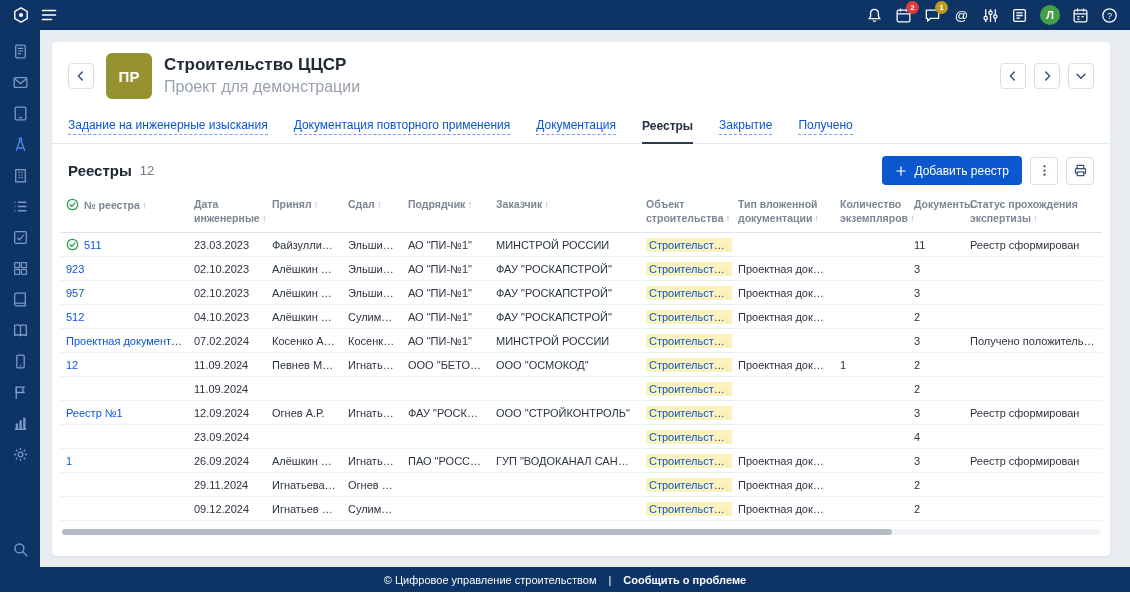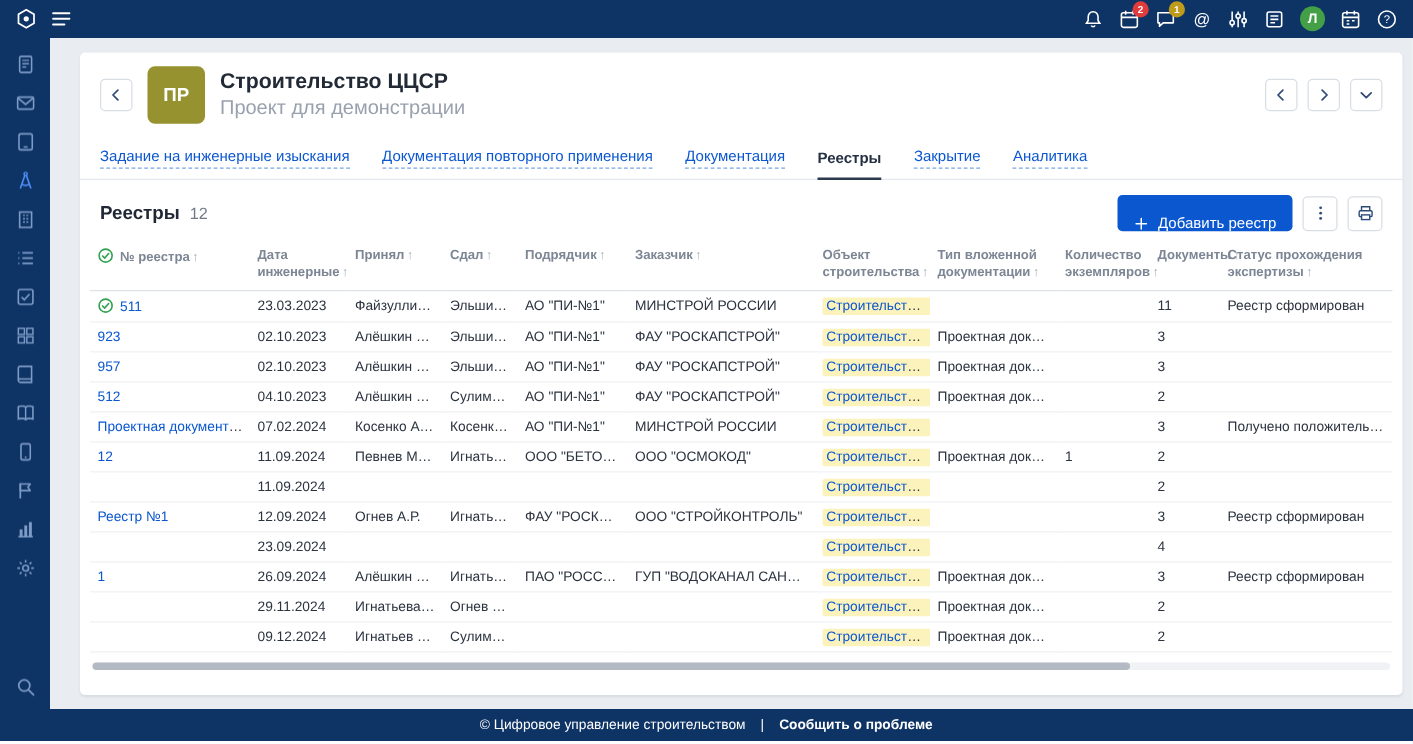--- a/index.html
+++ b/index.html
@@ -33,21 +33,21 @@
     display:flex;align-items:center;justify-content:center;cursor:pointer}
 
   
   .sidebar{position:fixed;top:30px;left:0;width:40px;height:538px;background:var(--navy);
     display:flex;flex-direction:column;align-items:center;padding:13px 0 10px;gap:14px;z-index:10}
   .side-icon{width:17px;height:17px;color:var(--icon-blue);cursor:pointer;flex:0 0 auto}
   .side-icon.active{color:#4f8ff7}
   .side-icon:last-child{margin-top:auto}
 
   
-  .main{position:absolute;left:40px;top:30px;width:1090px;height:538px;background:var(--bg);
+  .main{position:absolute;left:28px;top:30px;width:1090px;height:538px;background:var(--bg);
     padding:12px 8px 0 24px;}
   .card{background:#fff;border-radius:4px;height:514px;box-shadow:0 1px 2px rgba(16,24,40,.08);
     overflow:hidden;position:relative}
 
   .card-head{display:flex;align-items:center;gap:12px;padding:11px 16px 11px}
   .sq-btn{width:26px;height:26px;border:1px solid var(--btn-border);border-radius:4px;background:#fff;
     display:flex;align-items:center;justify-content:center;color:#2f4b77;cursor:pointer;padding:0}
   .sq-btn .i{width:14px;height:14px}
   .proj-avatar{width:46px;height:46px;border-radius:6px;background:#95922f;color:#fff;
     font-size:15px;font-weight:700;display:flex;align-items:center;justify-content:center}
@@ -60,21 +60,21 @@
   .tab .lbl{border-bottom:1px dashed rgba(11,87,208,.55);padding-bottom:2px}
   .tab.active{color:#253043;font-weight:700}
   .tab.active .lbl{border-bottom:none}
   .tab.active::after{content:"";position:absolute;left:0;right:0;bottom:-1px;height:2px;background:#2c3a4f}
 
   .section-head{display:flex;align-items:center;padding:12px 16px 10px;gap:8px}
   .section-head h2{margin:0;font-size:15px;font-weight:700;color:#202835}
   .count{font-size:13px;color:#707a87}
   .section-controls{margin-left:auto;display:flex;gap:8px;align-items:center}
   .add-btn{background:var(--accent);color:#fff;font-size:12px;border:none;border-radius:4px;
-    padding:0 13px;height:29px;display:flex;align-items:flex-end;gap:7px;cursor:pointer;
+    padding:0 13px;height:29px;display:flex;align-items:center;gap:7px;cursor:pointer;
     font-family:"Liberation Sans",sans-serif}
   .add-btn .i{width:12px;height:12px;color:#fff}
   .tool-btn{width:28px;height:28px;border:1px solid var(--btn-border);border-radius:4px;background:#fff;
     display:flex;align-items:center;justify-content:center;color:#2f4b77;cursor:pointer;padding:0}
   .tool-btn .i{width:15px;height:15px}
 
   .table-wrap{padding:0 8px}
   table{width:100%;border-collapse:collapse;table-layout:fixed;font-size:11px;color:#2c3440}
   th{font-size:10.5px;color:#7d8694;font-weight:700;text-align:left;padding:3px 6px 7px;
     border-bottom:1px solid #dfe3e9;vertical-align:top;line-height:1.3;cursor:pointer}
@@ -282,21 +282,21 @@
         <div class="tab">
           <span class="lbl">Документация</span>
         </div>
         <div class="tab active">
           <span class="lbl">Реестры</span>
         </div>
         <div class="tab">
           <span class="lbl">Закрытие</span>
         </div>
         <div class="tab">
-          <span class="lbl">Аналитика</span>
+          <span class="lbl">Получено</span>
         </div>
       </div>
 
     <div class="section-head">
       <h2>Реестры</h2>
       <span class="count">12</span>
       <div class="section-controls">
         <button class="add-btn">
           <span class="i" id="ic-plus">
               <svg viewBox="0 0 16 16">

